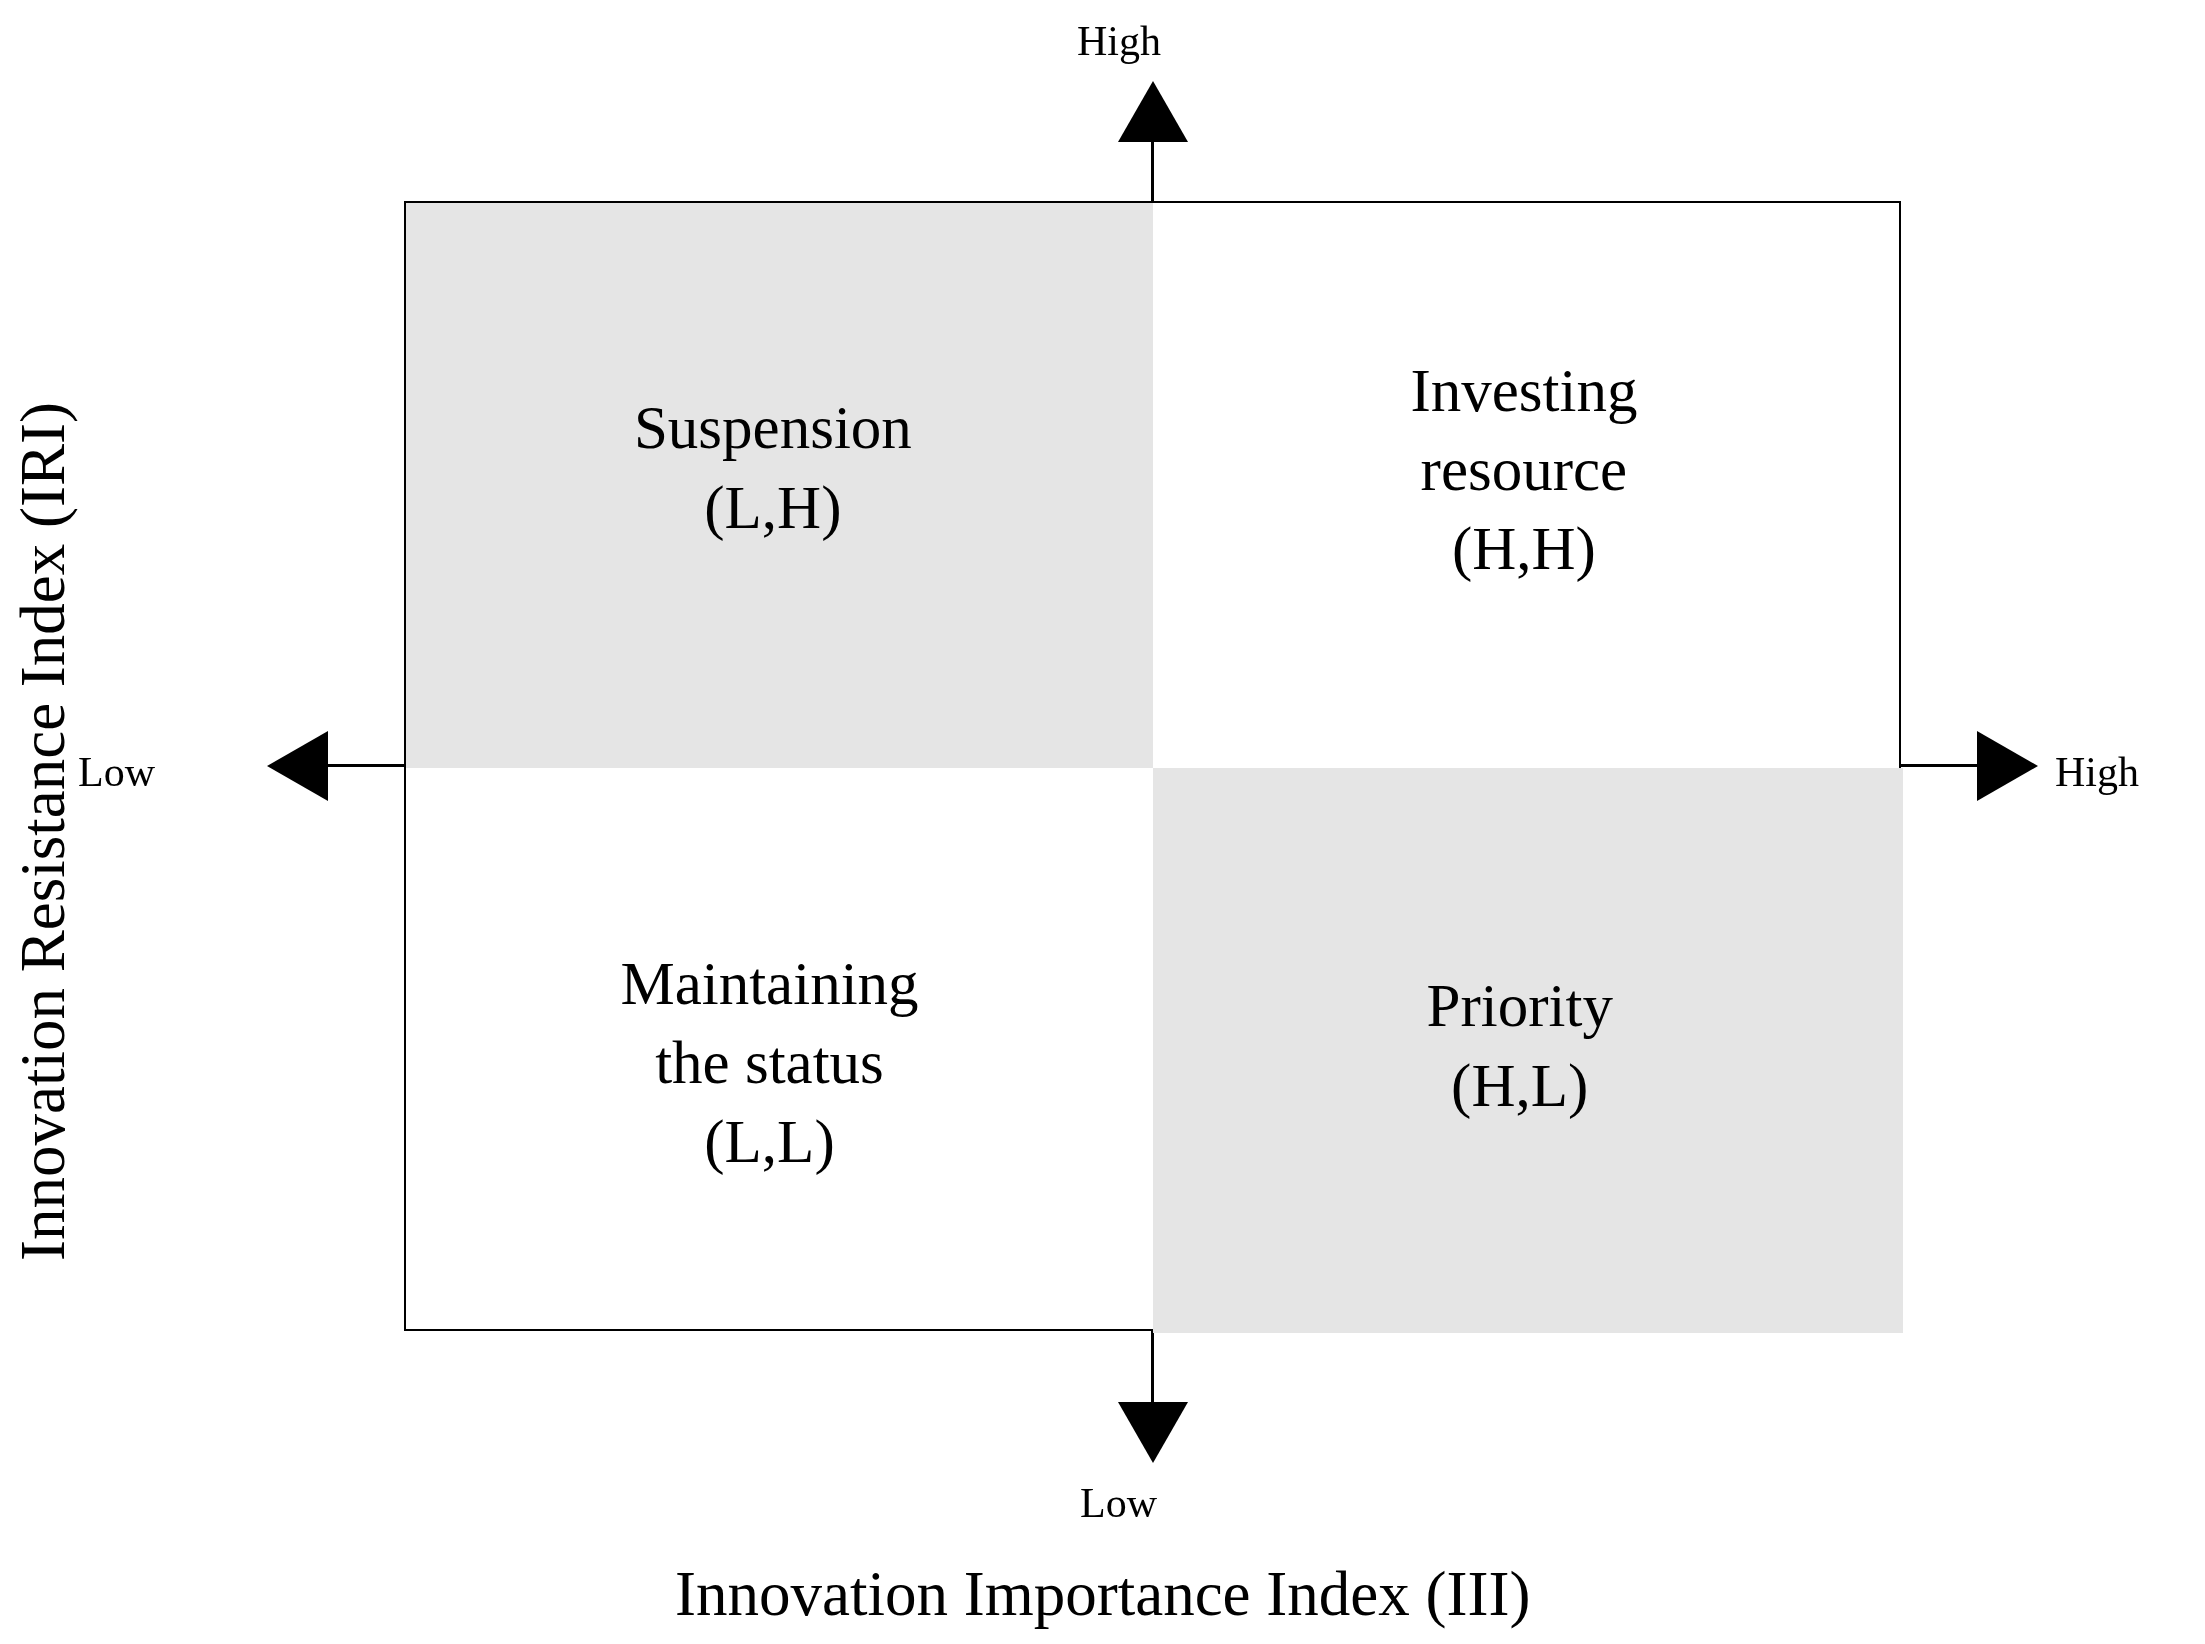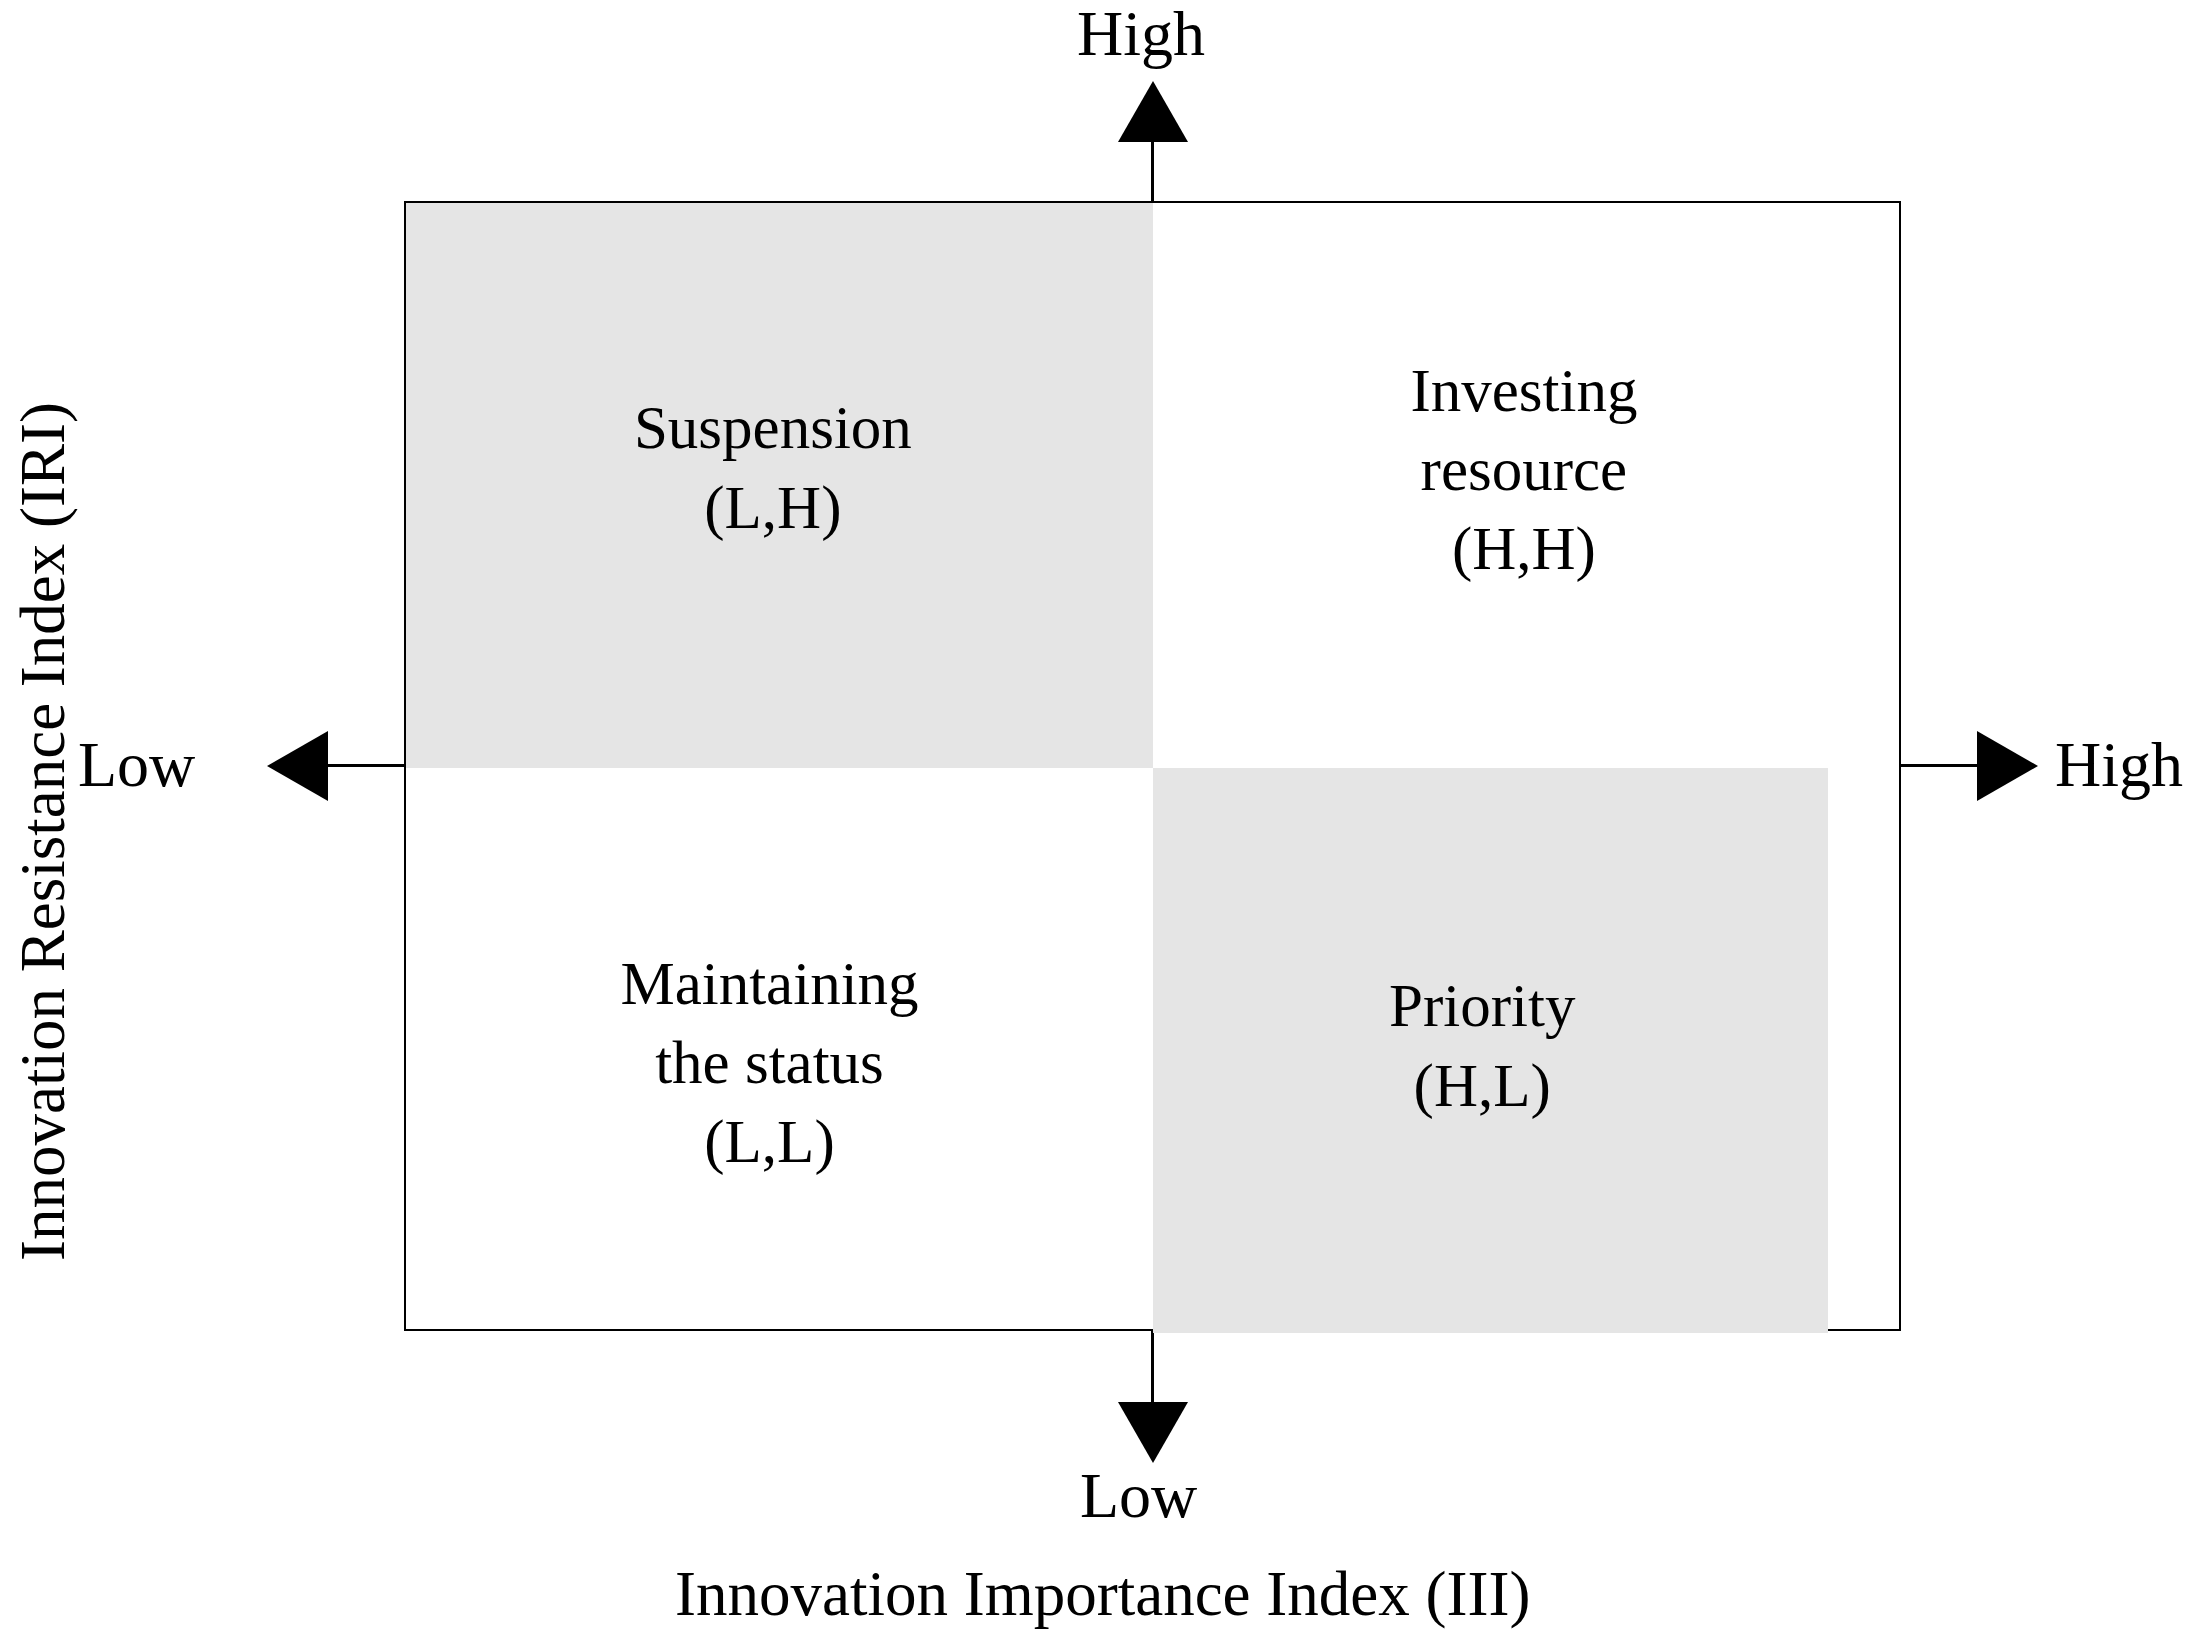--- a/index.html
+++ b/index.html
@@ -31,21 +31,21 @@
   .quadrant {
     position: absolute;
     box-sizing: border-box;
     display: flex;
     align-items: center;
     justify-content: center;
   }
   .q-tl { left: 0;      top: 0;      width: 747px;  height: 565px; }
   .q-tr { left: 747px;  top: 0;      width: 750px;  height: 565px; }
   .q-bl { left: 0;      top: 565px;  width: 747px;  height: 565px; }
-  .q-br { left: 747px;  top: 565px;  width: 675px;  height: 565px; }
+  .q-br { left: 747px;  top: 565px;  width: 750px;  height: 565px; }
   .shaded { background: #e5e5e5; }
 
   .q-label {
     text-align: center;
     font-size: 61px;
     line-height: 1.30;
     letter-spacing: 0px;
     white-space: pre-line;
     user-select: none;
   }
@@ -101,24 +101,25 @@
     left: 1118px;
     top: 1402px;
     border-left: 35px solid transparent;
     border-right: 35px solid transparent;
     border-top: 61px solid #000000;
   }
 
   
   .tick {
     position: absolute;
-    font-size: 64px;
+    font-size: 42px;
     line-height: 1;
     white-space: nowrap;
     user-select: none;
+    margin-top: 18px;
   }
   .tick-high-top  { left: 1077px; top: 1.7px;    }
   .tick-low-bottom{ left: 1080px; top: 1464px; }
   .tick-low-left  { left: 78px;   top: 733px;  }
   .tick-high-right{ left: 2055px; top: 733px;  }
 
   
   .axis-title {
     position: absolute;
     font-size: 63px;

